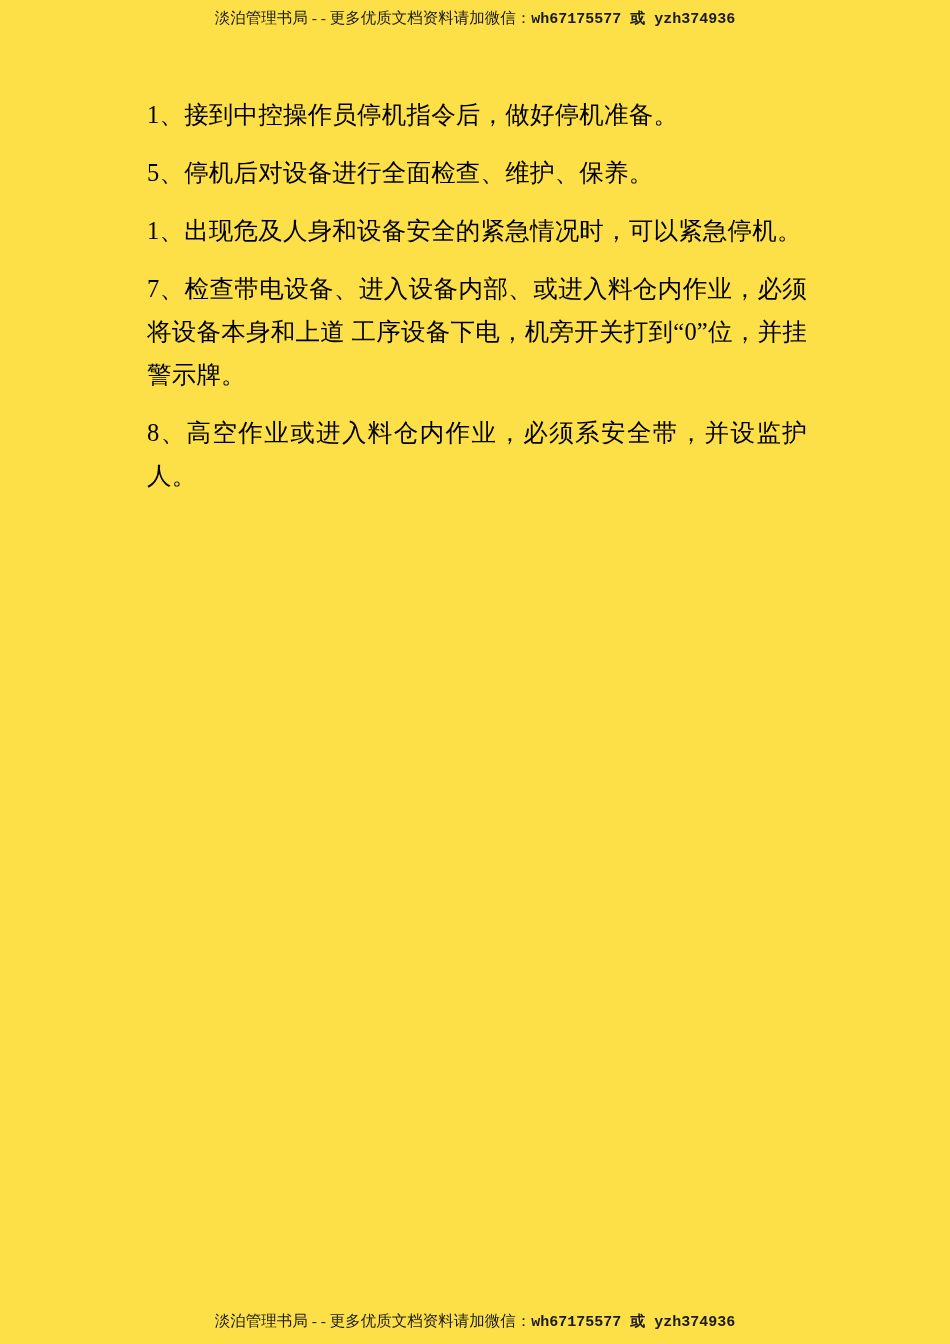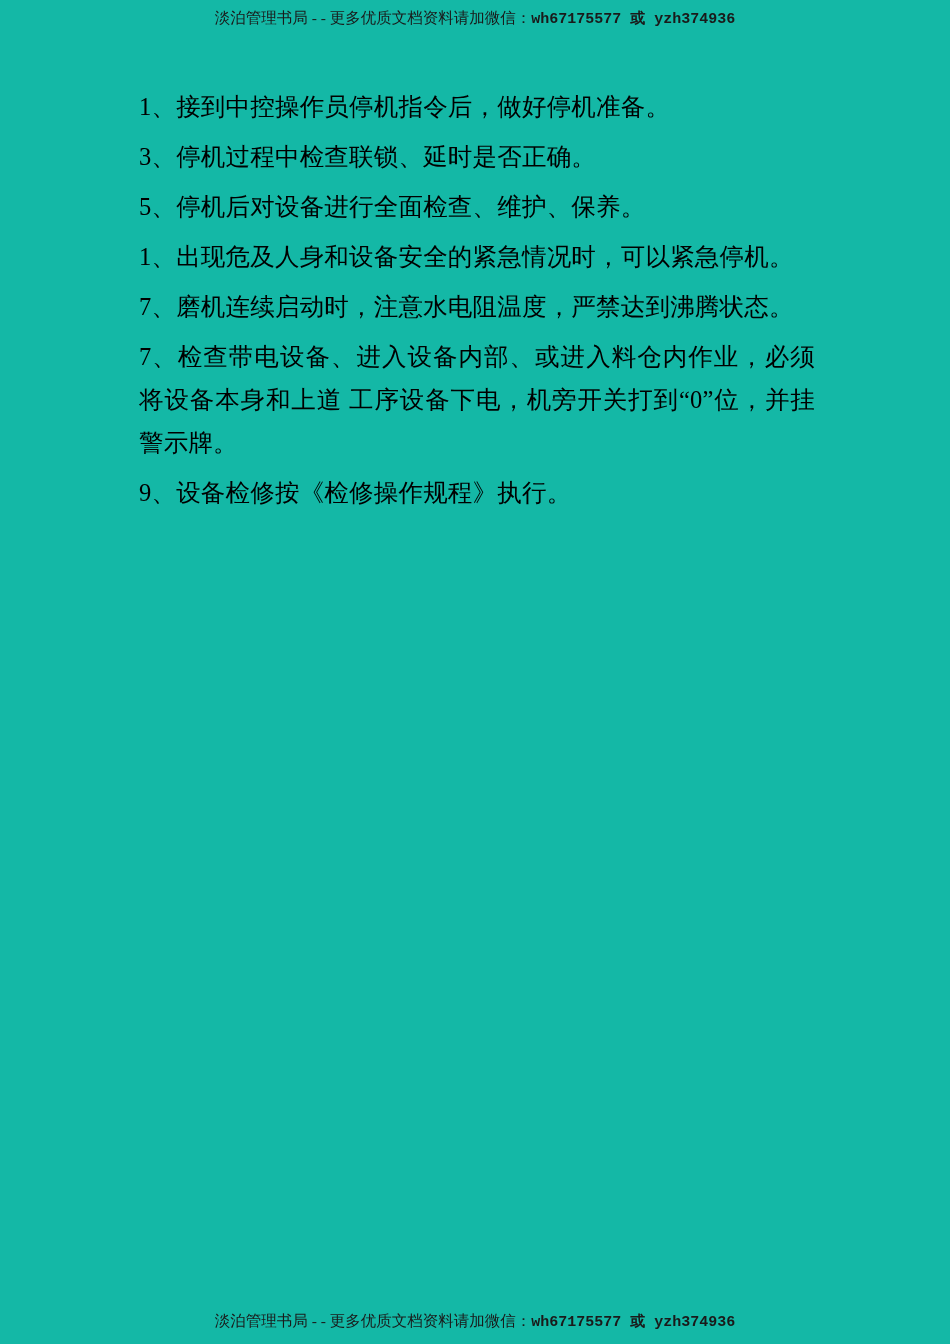--- a/index.html
+++ b/index.html
@@ -4,21 +4,21 @@
 <style>
   html, body {
     margin: 0;
     padding: 0;
     background: #ffffff;
   }
   .page {
     position: relative;
     width: 950px;
     height: 1344px;
-    background: #14b8a6;
+    background: #fde047;
     font-family: "Liberation Serif", "DejaVu Serif", serif;
     color: #000000;
     overflow: hidden;
     box-sizing: border-box;
   }
   .watermark {
     position: absolute;
     left: 0;
     width: 100%;
     text-align: center;
@@ -39,42 +39,40 @@
   .body-block {
     position: absolute;
     left: 132px;
     top: 78px;
     width: 690px;
   }
   .para {
     font-size: 24.5px;
     line-height: 43px;
     text-indent: 0;
-    margin: 7px;
+    margin: 15px;
     letter-spacing: 0.2px;
     text-align: justify;
     text-justify: inter-ideograph;
   }
 </style>
 </head>
 <body>
 
 <div class="page">
 
   <div class="watermark watermark-top">
     <span>淡泊管理书局 - - 更多优质文档资料请加微信：</span><span class="mono">wh67175577 或 yzh374936</span>
   </div>
 
   <div class="body-block">
     <p class="para">1、接到中控操作员停机指令后，做好停机准备。</p>
-    <p class="para">3、停机过程中检查联锁、延时是否正确。</p>
     <p class="para">5、停机后对设备进行全面检查、维护、保养。</p>
     <p class="para">1、出现危及人身和设备安全的紧急情况时，可以紧急停机。</p>
-    <p class="para">7、磨机连续启动时，注意水电阻温度，严禁达到沸腾状态。</p>
     <p class="para">7、检查带电设备、进入设备内部、或进入料仓内作业，必须将设备本身和上道 工序设备下电，机旁开关打到“0”位，并挂警示牌。</p>
-    <p class="para">9、设备检修按《检修操作规程》执行。</p>
+    <p class="para">8、高空作业或进入料仓内作业，必须系安全带，并设监护人。</p>
   </div>
 
   <div class="watermark watermark-bottom">
     <span>淡泊管理书局 - - 更多优质文档资料请加微信：</span><span class="mono">wh67175577 或 yzh374936</span>
   </div>
 
 </div>
 
 </body></html>

